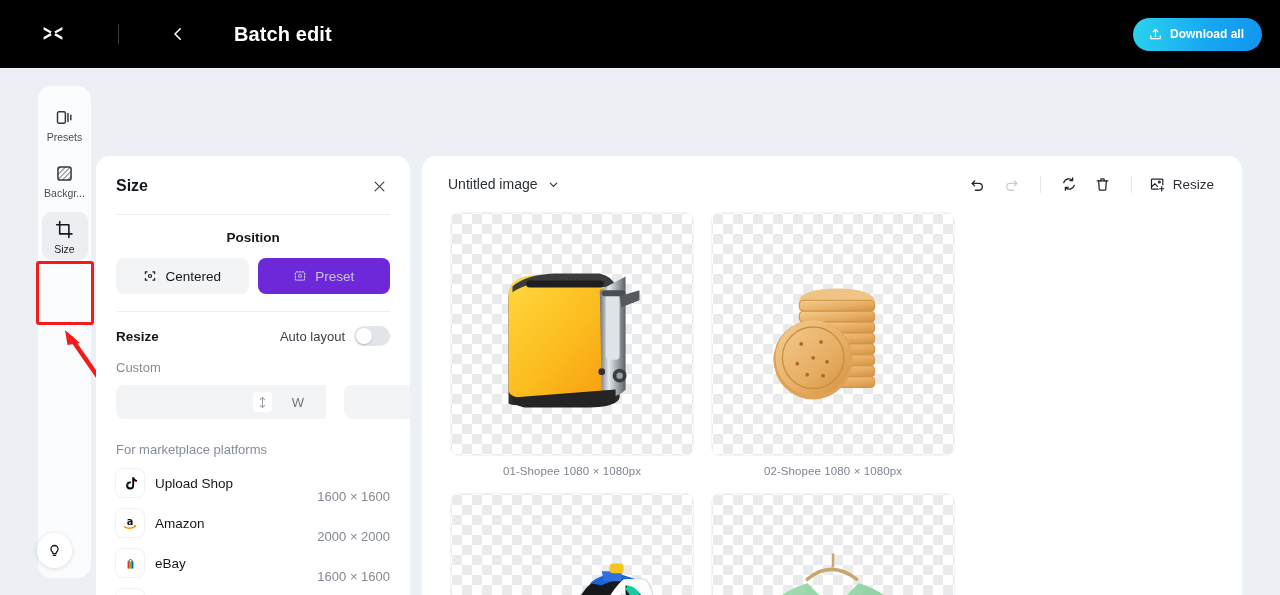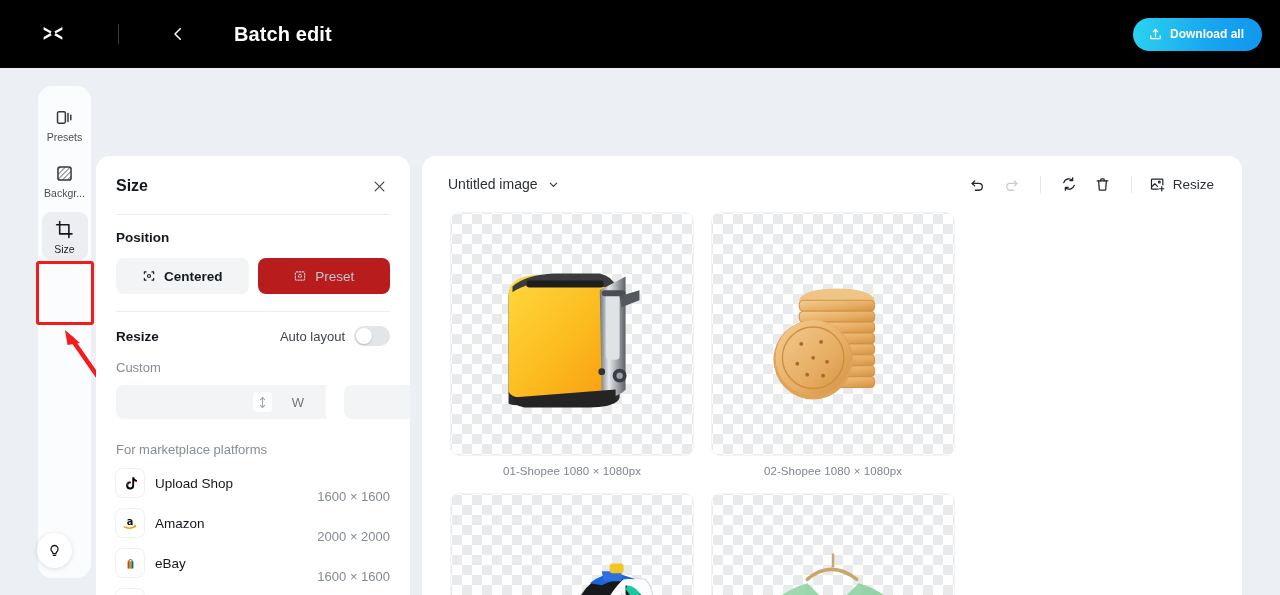--- a/index.html
+++ b/index.html
@@ -92,30 +92,30 @@
     overflow: hidden;
   }
   .panel-head {
     display: flex; align-items: center; justify-content: space-between;
     padding: 19px 0 17px;
   }
   .panel-title { font-size: 16px; font-weight: 700; color: #14181d; }
   .close-x { width: 22px; height: 22px; display: flex; align-items: center; justify-content: center; cursor: pointer; }
   .hr { height: 1px; background: #eceef0; }
 
-  .sec-label { font-size: 13.5px; font-weight: 700; color: #14181d; }
+  .sec-label { font-size: 13.5px; font-weight: 700; color: #14181d; text-align: center; }
   .position-sec { padding: 15px 0 17px; }
   .pos-btns { display: flex; gap: 9px; margin-top: 13px; }
   .pos-btn {
     flex: 1; height: 36px; border-radius: 8px; background: #f2f4f6;
     display: flex; align-items: center; justify-content: center; gap: 8px;
     font-size: 13.5px; cursor: pointer; border: none;
   }
-  .pos-btn.on { color: #14181d; font-weight: 700; }
-  .pos-btn.off { color: #c2c7cd; background: #b91c1c; cursor: default; }
+  .pos-btn.on { color: #14181d; font-weight: 400; }
+  .pos-btn.off { color: #c2c7cd; background: #6d28d9; cursor: default; }
 
   .resize-sec { padding: 14px 0 0; }
   .resize-head { display: flex; align-items: center; justify-content: space-between; }
   .auto-wrap { display: flex; align-items: center; gap: 9px; }
   .auto-label { font-size: 13px; color: #3d434a; }
   .toggle {
     width: 36px; height: 20px; border-radius: 10px; background: #e2e5e9;
     position: relative; cursor: pointer;
   }
   .toggle .knob {

